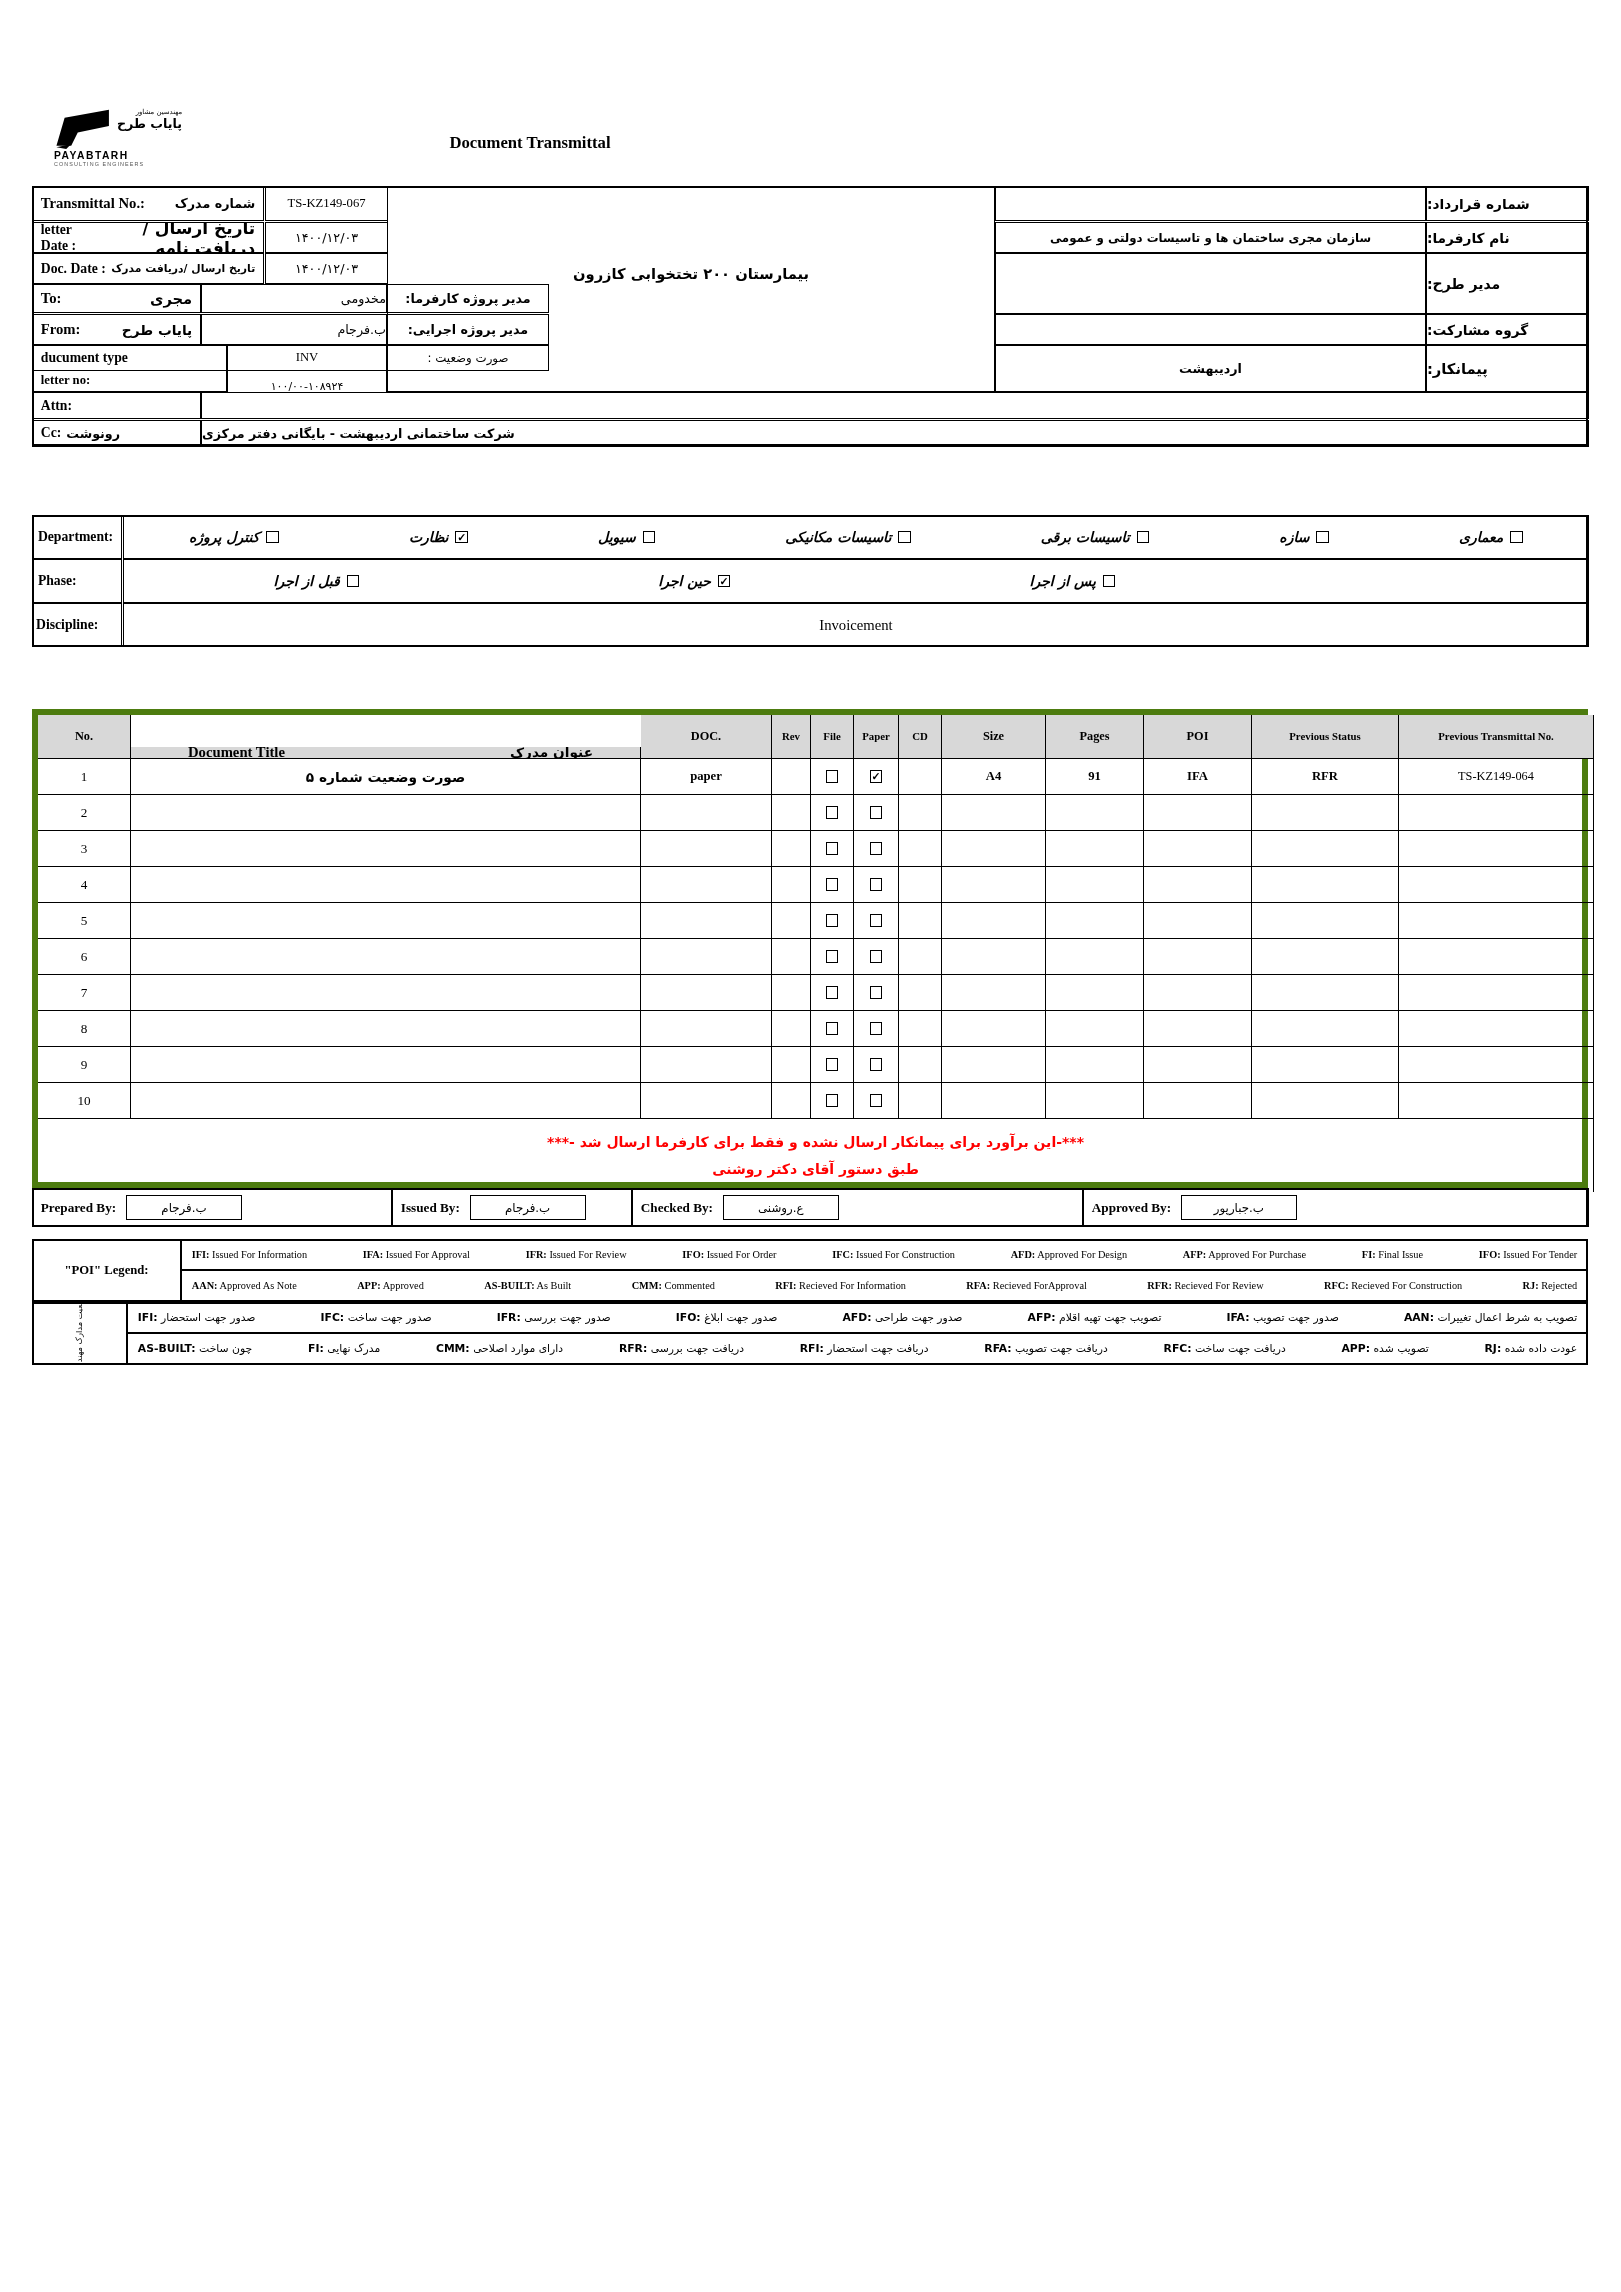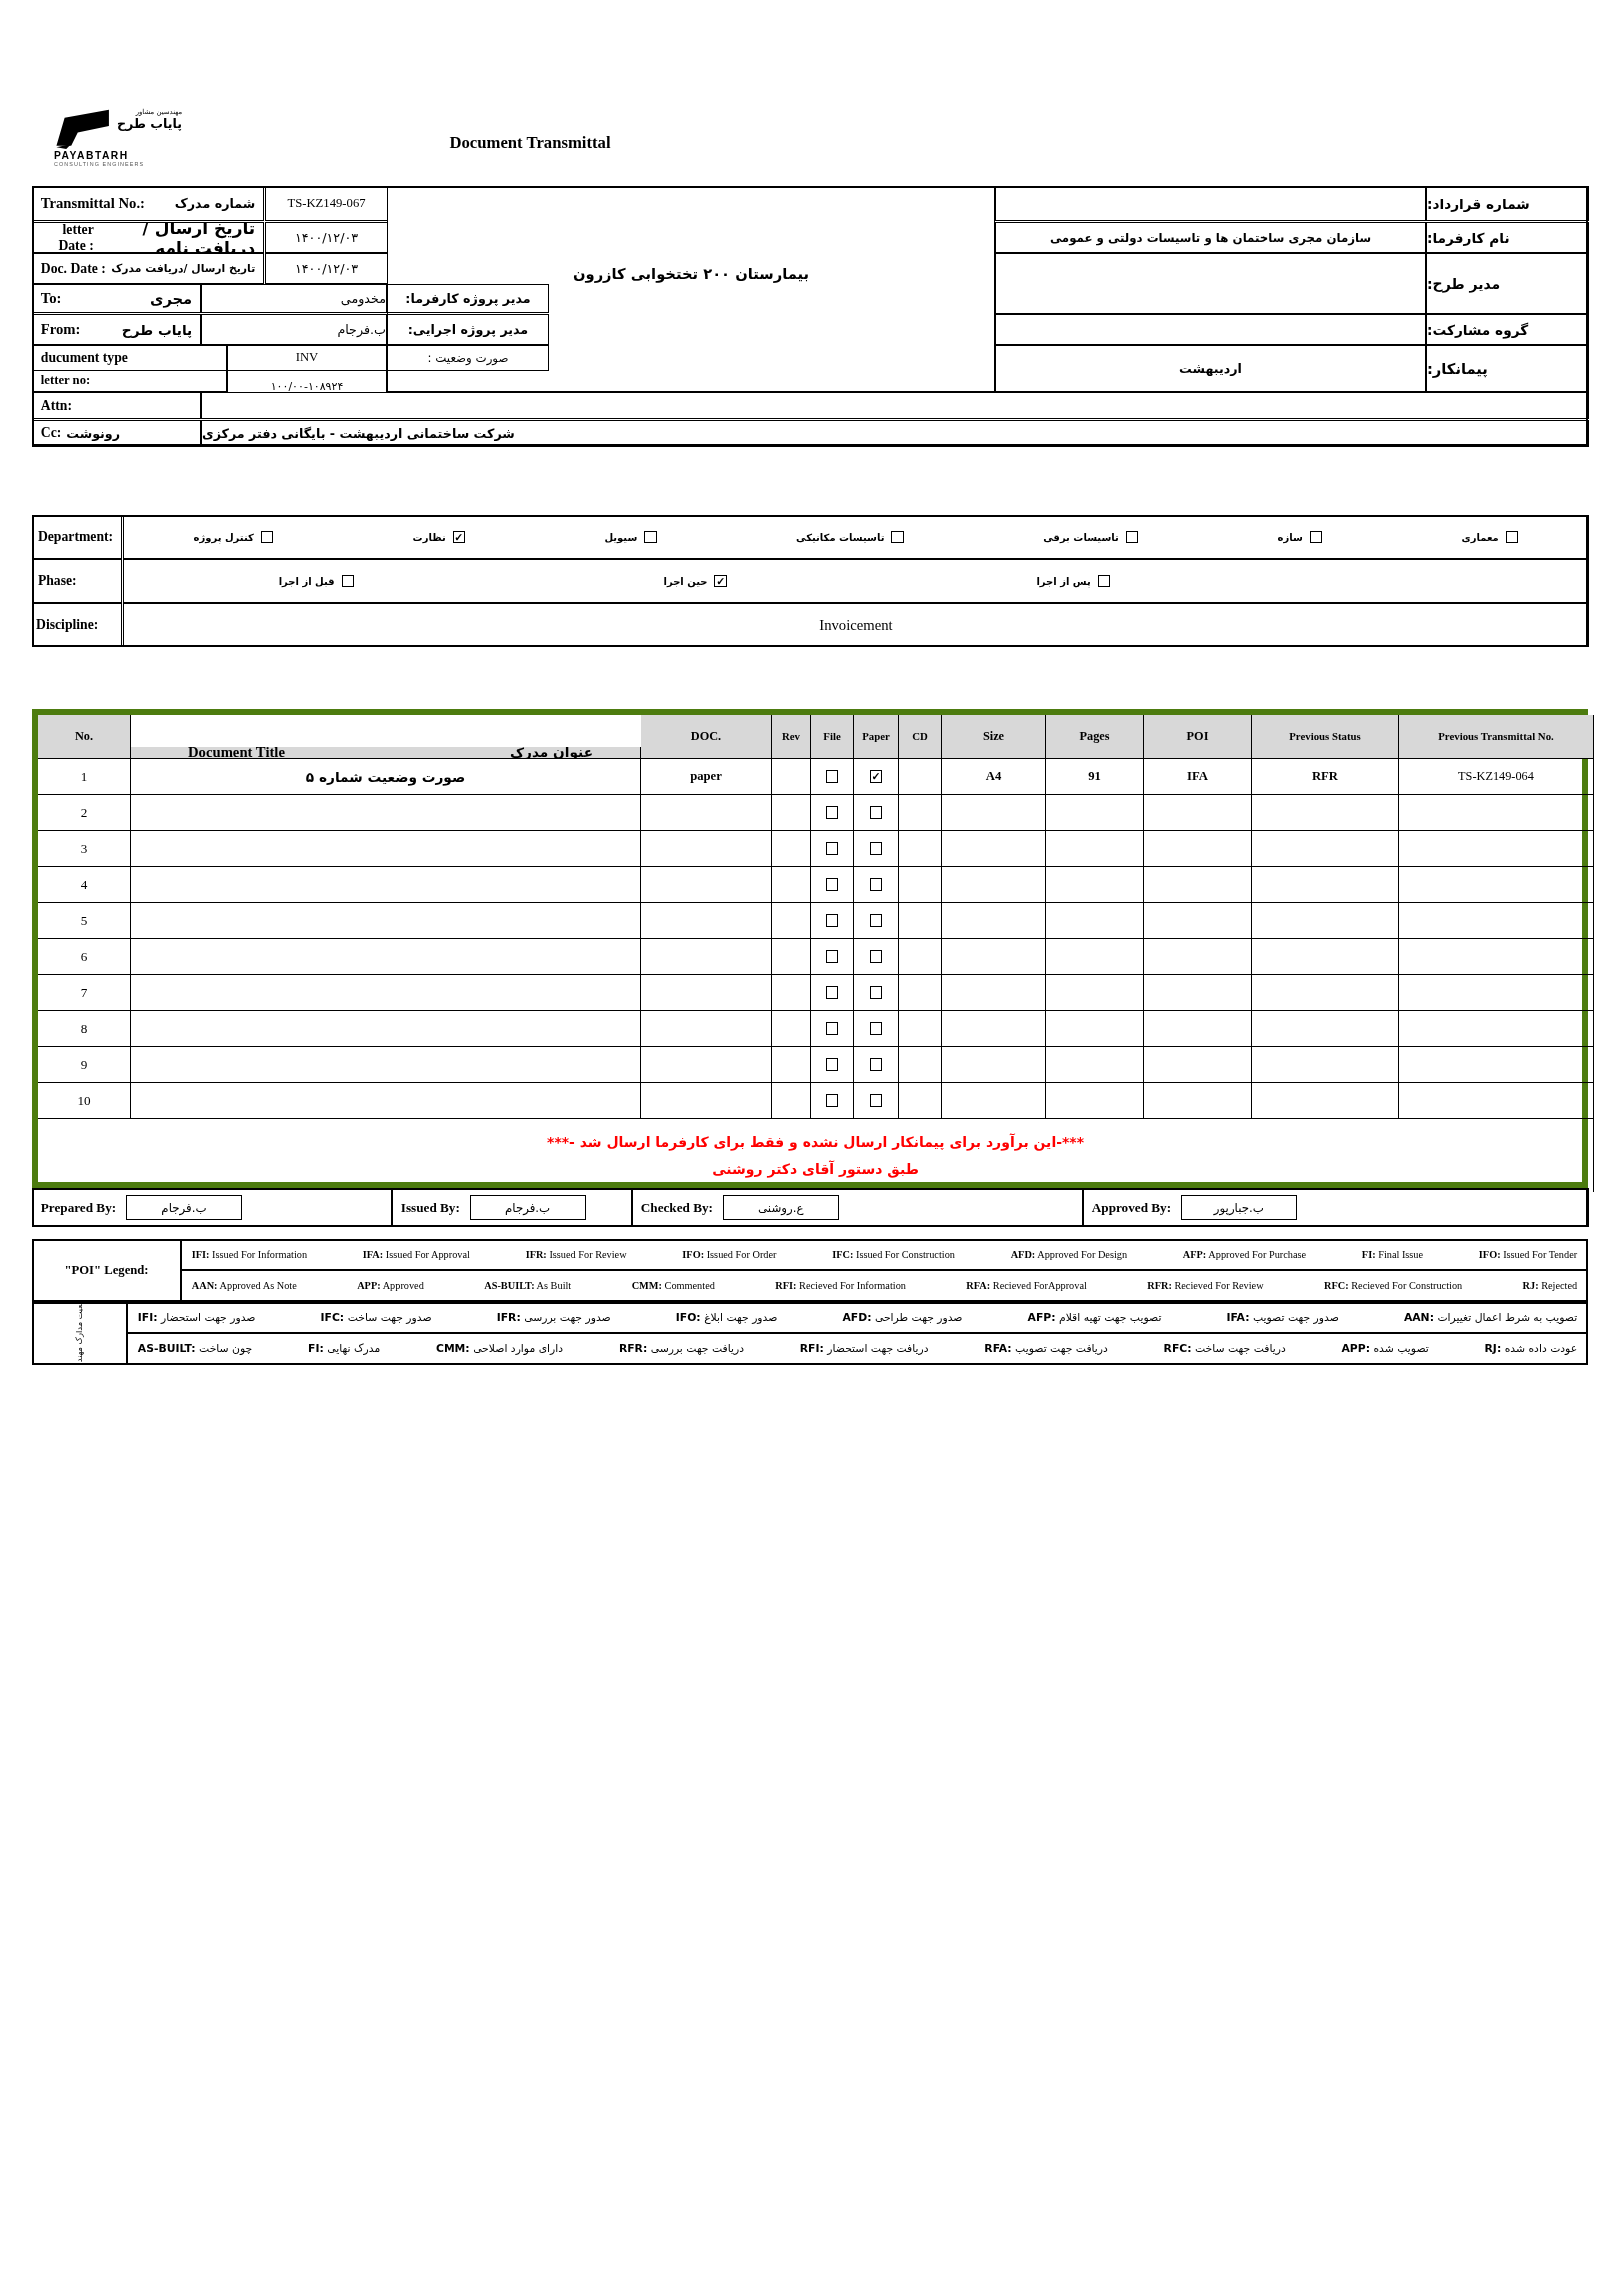--- a/index.html
+++ b/index.html
@@ -6,28 +6,28 @@
   .page{position:relative;width:1621px;height:2293px;background:#fff;overflow:hidden;
         font-family:"Liberation Serif",serif;color:#000;}
   .cell{position:absolute;box-sizing:border-box;border:1px solid #000;display:flex;
         align-items:center;justify-content:center;font-size:12.7px;overflow:hidden;background:#fff;}
   .nobg{background:transparent;}
   .noborder{border:none;}
   .between{justify-content:space-between;padding:0 7.8px;}
   .left{justify-content:flex-start;padding-left:7.8px;}
   .right{justify-content:flex-end;padding-right:7.8px;}
   .bold{font-weight:bold;}
-  .en{font-family:"Liberation Serif",serif;text-align:right;}
+  .en{font-family:"Liberation Serif",serif;}
   .fa{font-family:"DejaVu Sans","Liberation Sans",sans-serif;direction:rtl;}
   .frame{position:absolute;box-sizing:border-box;border:2px solid #000;pointer-events:none;background:transparent;}
   .cb{width:12.7px;height:12.7px;box-sizing:border-box;border:1.5px solid #000;display:inline-flex;
       align-items:center;justify-content:center;background:#fff;flex:0 0 auto;}
   .cb.checked::after{content:"\2713";font-size:10.8px;font-weight:bold;line-height:1;}
   .opt{display:flex;align-items:center;gap:6.9px;}
-  .opt .lbl{font-weight:bold;font-size:10px;}
+  .opt .lbl{font-weight:bold;font-size:14px;font-style:italic;}
   
   .doc-grid{position:absolute;left:32px;top:709px;width:1556px;height:479px;display:grid;
     grid-template-columns:93px 510px 131px 39px 43px 45px 43px 104px 98px 108px 147px 195px;
     grid-template-rows:44px repeat(10,36px) 73px;
     box-sizing:border-box;border:6px solid #4d7c0f;background:#fff;}
   .hcell,.tcell{box-sizing:border-box;border-right:1px solid #000;border-bottom:1px solid #000;
     display:flex;align-items:center;justify-content:center;overflow:hidden;}
   .hcell{background:#d8d8d8;font-weight:bold;font-size:12.3px;text-align:center;line-height:1.15;}
   .hcell.two{font-size:10.8px;}
   .tcell{font-size:12.7px;font-weight:bold;}

